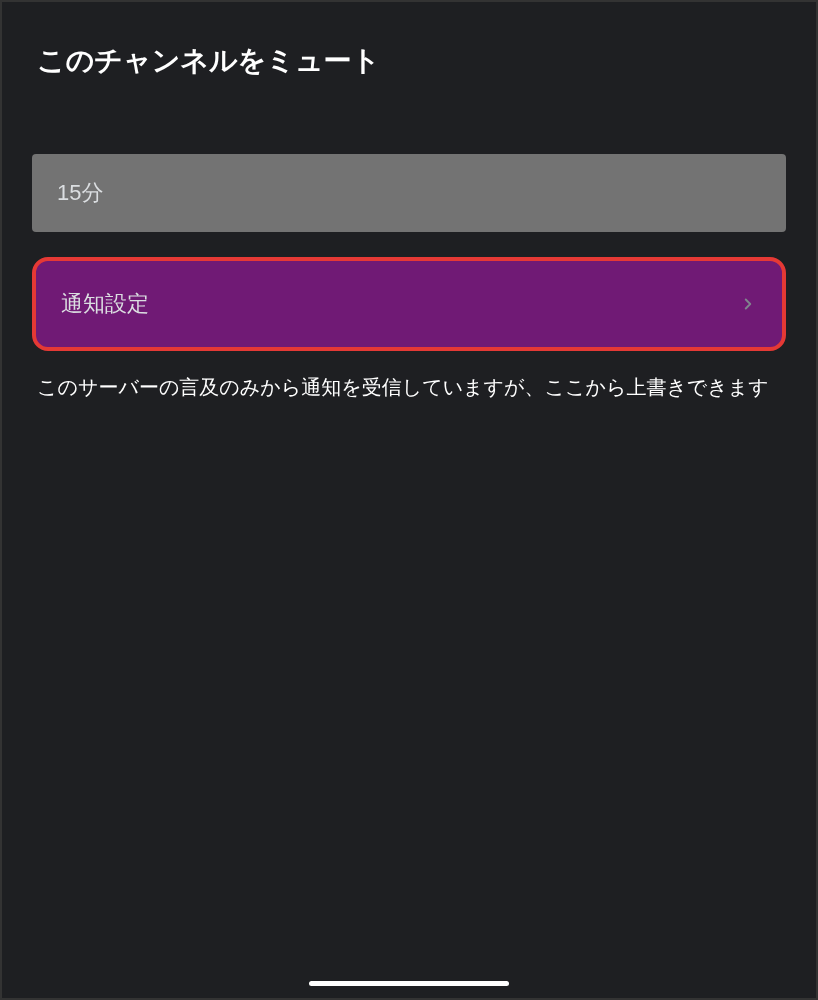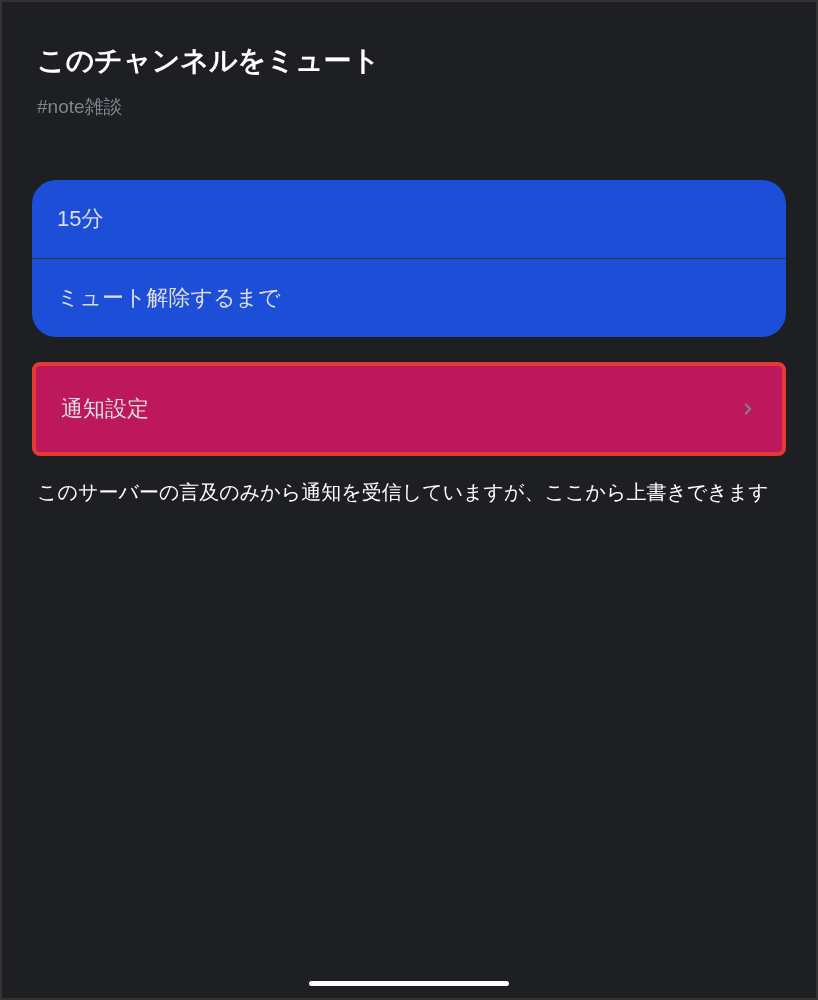--- a/index.html
+++ b/index.html
@@ -36,42 +36,42 @@
       color: #80848e;
       font-weight: 400;
     }
     
     .content {
       padding: 35px 30px 0 30px;
       background-color: #1e1f22;
     }
     
     .option-group {
-      background-color: #1d4ed8;
-      border-radius: 24px;
+      background-color: #737373;
+      border-radius: 4px;
       overflow: hidden;
     }
     
     .option-item {
       padding: 24px 25px;
       font-size: 22px;
       color: #dbdee1;
       font-weight: 500;
       border-bottom: 1px solid #35373c;
       cursor: pointer;
     }
     
     .option-item:last-child {
       border-bottom: none;
     }
     
     .settings-row {
       margin-top: 25px;
-      background-color: #be185d;
-      border-radius: 8px;
+      background-color: #701a75;
+      border-radius: 16px;
       padding: 28px 25px;
       display: flex;
       align-items: center;
       justify-content: space-between;
       cursor: pointer;
       border: 4px solid #e53935;
       position: relative;
     }
     
     .settings-label {
@@ -102,30 +102,26 @@
       height: 5px;
       background-color: #ffffff;
       border-radius: 3px;
     }
   </style>
 </head>
 <body>
 
 <div class="header">
   <div class="header-title">このチャンネルをミュート</div>
-  <div class="header-subtitle">#note雑談</div>
 </div>
 
 <div class="content">
   <div class="option-group">
     <div class="option-item">
       <span>15分</span>
-    </div>
-    <div class="option-item">
-      <span>ミュート解除するまで</span>
     </div>
   </div>
 
   <div class="settings-row">
     <span class="settings-label">通知設定</span>
     <span class="chevron-icon">
       <svg width="18" height="18" viewBox="0 0 24 24" fill="none" stroke="currentColor" stroke-width="2.5" stroke-linecap="round" stroke-linejoin="round">
         <polyline points="9 18 15 12 9 6"></polyline>
       </svg>
     </span>

